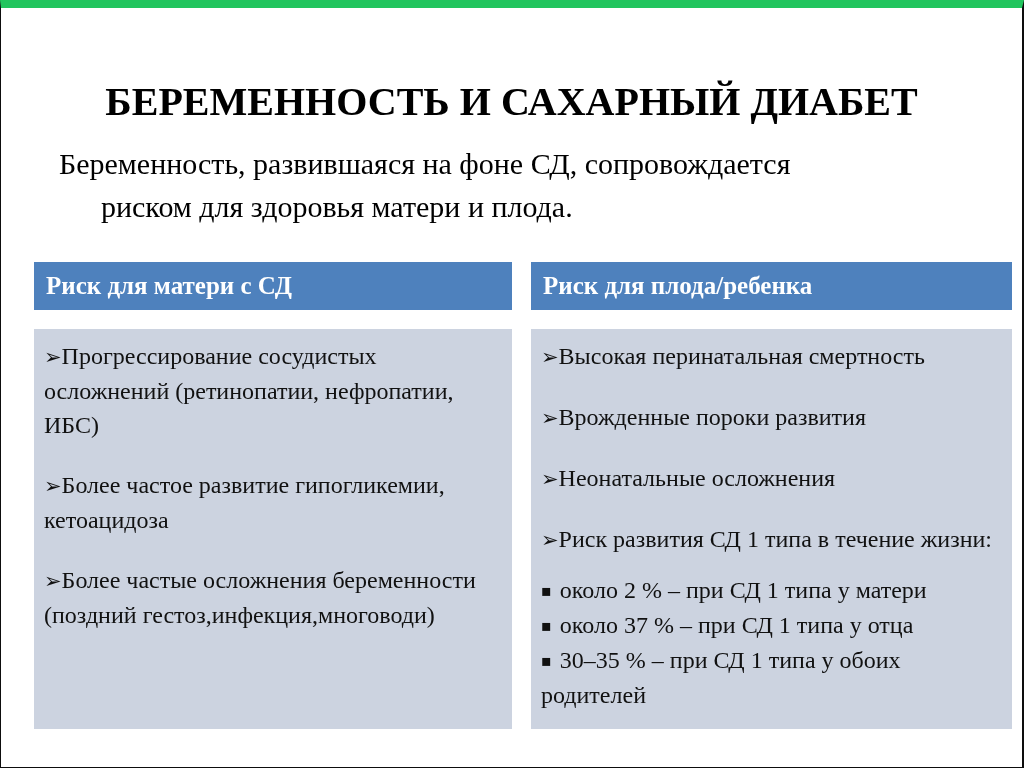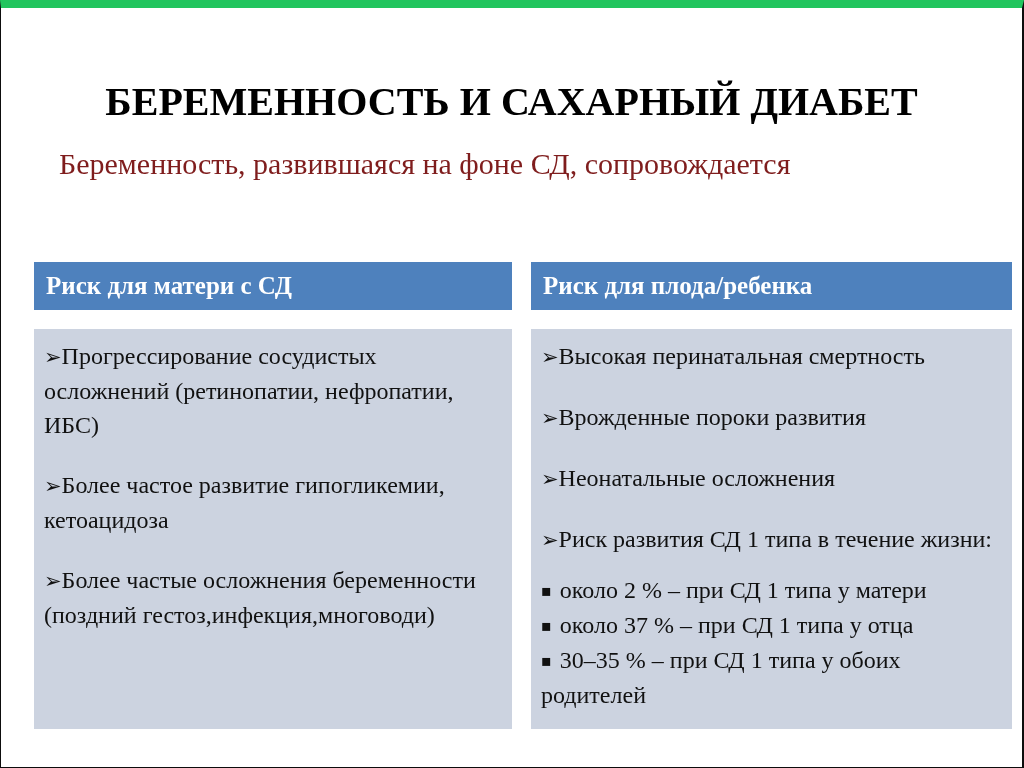--- a/index.html
+++ b/index.html
@@ -22,21 +22,21 @@
     font-size: 40px;
     font-weight: bold;
     color: #000000;
     white-space: nowrap;
   }
   .subtitle {
     position: absolute;
     top: 134px; left: 58px; right: 30px;
     font-size: 30px;
     line-height: 43px;
-    color: #7f1d1d;
+    color: #000000;
   }
   .subtitle-line-2 { padding-left: 42px; }
 
   .risk-table {
     position: absolute;
     top: 254px; left: 33px;
     width: 834px;
     display: grid;
     grid-template-columns: 478px 481px;
     grid-template-rows: 48px 400px;
@@ -85,20 +85,21 @@
 </style>
 </head>
 <body>
 
 <div class="slide">
 
   <div class="slide-title">БЕРЕМЕННОСТЬ И САХАРНЫЙ ДИАБЕТ</div>
 
   <div class="subtitle">
     <div class="subtitle-line-1">Беременность, развившаяся на фоне СД, сопровождается</div>
+    <div class="subtitle-line-2">риском для здоровья матери и плода.</div>
   </div>
 
   <div class="risk-table">
 
     <div class="th">Риск для матери с СД</div>
     <div class="th">Риск для плода/ребенка</div>
 
     <div class="td">
       <div class="item"><span class="bullet-arrow">➢</span><span>Прогрессирование сосудистых осложнений (ретинопатии, нефропатии, ИБС)</span></div>
       <div class="item"><span class="bullet-arrow">➢</span><span>Более частое развитие гипогликемии, кетоацидоза</span></div>

